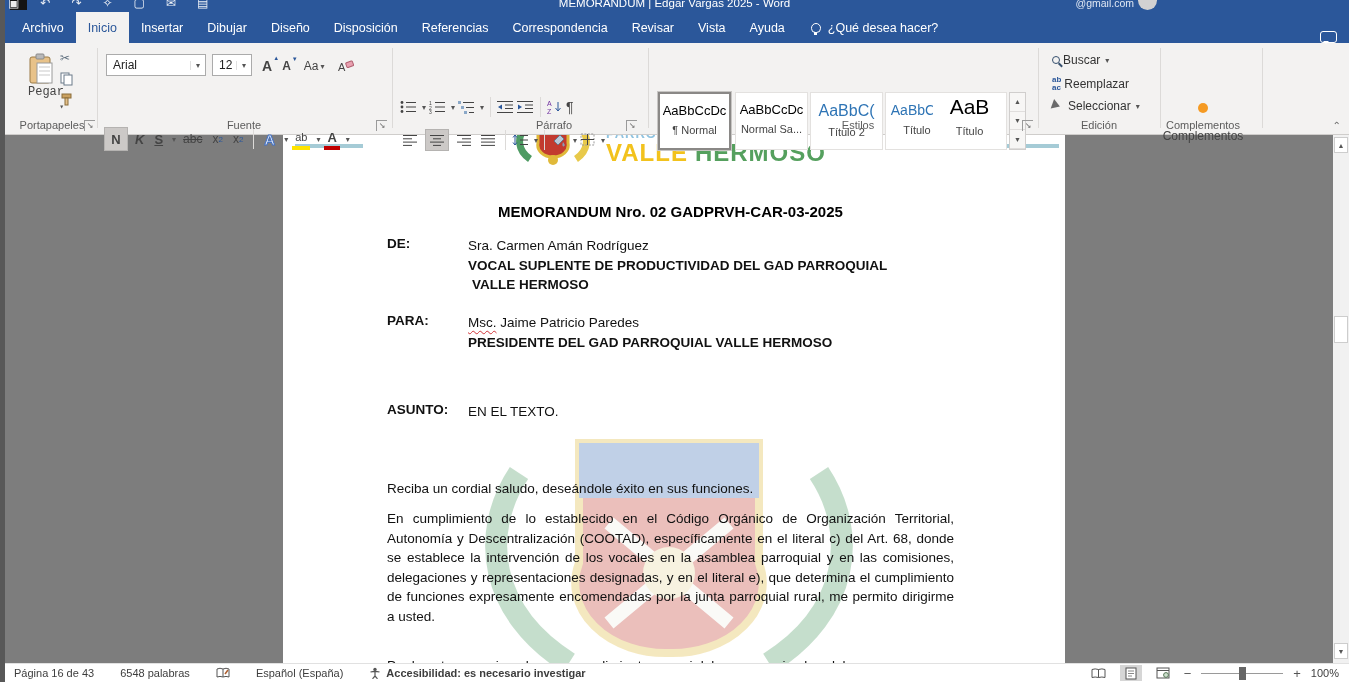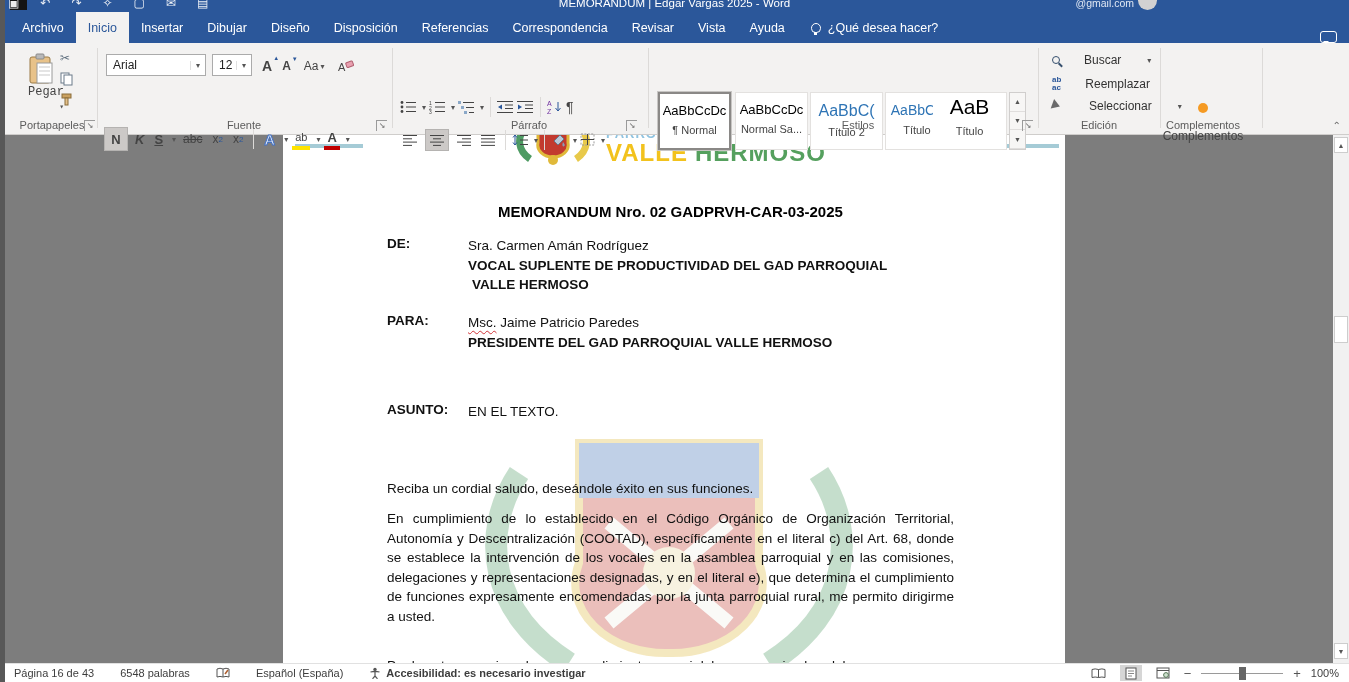--- a/index.html
+++ b/index.html
@@ -82,21 +82,21 @@
   .st-prev { margin-top:9px; font-size:13px; color:#000; white-space:nowrap; overflow:hidden; }
   .st-prev.blue { color:#2e74b5; }
   .st-prev.big { font-size:21px; margin-top:2px; }
   .st-name { margin-top:6px; font-size:11px; color:#444; white-space:nowrap; overflow:hidden; }
   .st-scroll { position:absolute; left:1009px; top:49px; width:17px; height:58px;
                border:1px solid #d0cecd; display:flex; flex-direction:column; }
   .st-scroll div { flex:1; display:flex; align-items:center; justify-content:center;
                    font-size:7px; color:#555; border-bottom:1px solid #e0dedd; background:#f7f6f5; }
 
   
-  .ed-row { position:absolute; left:1052px; display:flex; align-items:center; gap:24px; font-size:12px; color:#333; }
+  .ed-row { position:absolute; left:1052px; display:flex; align-items:center; gap:3px; font-size:12px; color:#333; }
   .mag { width:8px; height:8px; border:1.6px solid #36506e; border-radius:50%; position:relative; display:inline-block; }
   .mag::after { content:""; position:absolute; right:-4px; bottom:-3px; width:5px; height:1.8px;
                 background:#36506e; transform:rotate(45deg); }
   .repl { font-size:8px; color:#2b579a; line-height:8px; font-weight:bold; }
   .selarrow { display:inline-block; width:0; height:0; border:5px solid transparent;
               border-left:8px solid #6a6a6a; transform:rotate(20deg); }
 
   
   .addin-dot { position:absolute; left:1198px; top:60px; width:10px; height:10px;
                border-radius:50%; background:#f59a23; }
@@ -341,21 +341,21 @@
         </span>
         <span class="caret">▾</span>
       <span class="icon16">
           <svg width="16" height="14">
             <rect x="1" y="1" width="13" height="11" fill="none" stroke="#9a9a9a" stroke-dasharray="2 1.4"></rect>
             <path d="M7.5 1v11M1 6.5h13" stroke="#444"></path>
           </svg>
         </span>
         <span class="caret">▾</span>
     </div>
-    <div class="grp-caption" style="left:391px; width:252px;padding-left:24px;">Párrafo</div>
+    <div class="grp-caption" style="left:416px; width:252px;padding-left:24px;">Párrafo</div>
     <div class="launcher" style="left:626px;">↘</div>
     <div class="grp-sep" style="left:648px;"></div>
 
     <div class="stylebox sel" style="left:658px;">
       <div class="st-prev">AaBbCcDc</div>
       <div class="st-name">¶ Normal</div>
     </div>
     <div class="stylebox" style="left:735px;">
       <div class="st-prev">AaBbCcDc</div>
       <div class="st-name">Normal Sa...</div>

